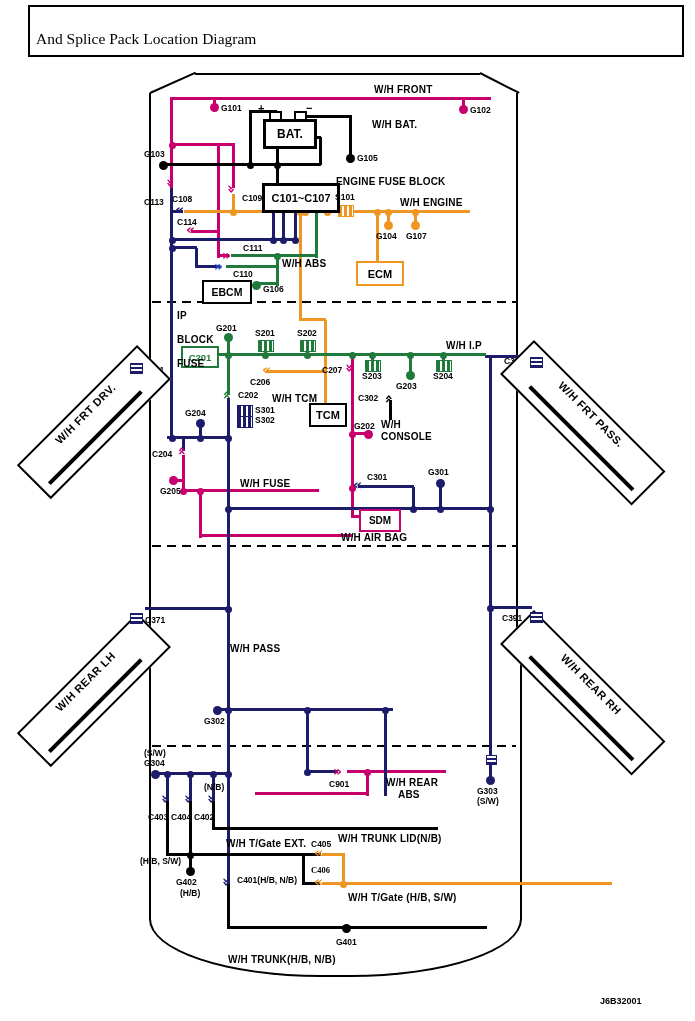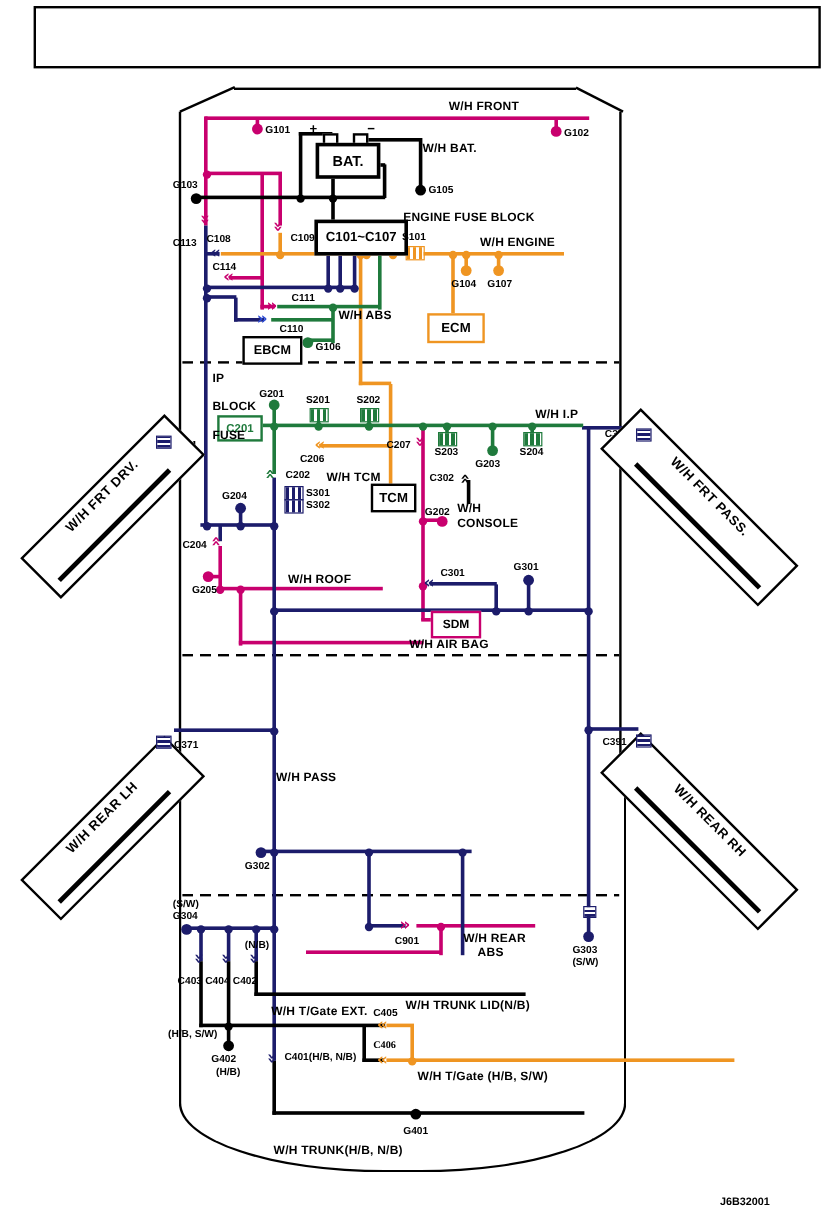--- a/index.html
+++ b/index.html
@@ -44,20 +44,21 @@
   .rotl{transform:rotate(-45deg);transform-origin:100% 50%;}
   .rotr{transform:rotate(45deg);transform-origin:0 50%;}
   .z4{z-index:4;}
 </style>
 </head>
 <body>
 
 <div id="stage">
 
   <div class="titlebox"></div>
+  <div class="titletext" style="left:36px;top:30px;">And Splice Pack Location Diagram</div>
 
   <div class="abs bk" style="left:195px;top:73px;width:285px;height:2px;"></div>
   <div class="abs bk" style="left:150px;top:92px;width:50px;height:2px;transform:rotate(-24deg);transform-origin:0 50%;"></div>
   <div class="abs bk" style="left:480px;top:72px;width:44px;height:2px;transform:rotate(27deg);transform-origin:0 50%;"></div>
   <div class="abs bk" style="left:149px;top:93px;width:2px;height:559px;"></div>
   <div class="abs bk" style="left:516px;top:93px;width:2px;height:559px;"></div>
   <div class="abs" style="left:149px;top:650px;width:369px;height:325px;border-left:2px solid #000;border-right:2px solid #000;border-bottom:2px solid #000;border-radius:0 0 46% 46% / 0 0 58px 58px;"></div>
 
   <div class="dash" style="left:152px;top:301px;width:364px;"></div>
   <div class="dash" style="left:152px;top:545px;width:364px;"></div>
@@ -287,29 +288,29 @@
   <div class="ch cbk up" style="left:383px;top:392px;">»</div>
   <div class="ch cmg" style="left:333px;top:764px;">»</div>
   <div class="ch cnv down" style="left:161px;top:792px;">»</div>
   <div class="ch cnv down" style="left:184px;top:792px;">»</div>
   <div class="ch cnv down" style="left:207px;top:792px;">»</div>
   <div class="ch cnv down" style="left:222px;top:875px;">»</div>
   <div class="ch cor left" style="left:314px;top:847px;">»</div>
   <div class="ch cor left" style="left:314px;top:876px;">»</div>
 
   <div class="wlbl" style="left:374px;top:84px;">W/H FRONT</div>
-  <div class="wlbl" style="left:352px;top:119px;">W/H BAT.</div>
+  <div class="wlbl" style="left:372px;top:119px;">W/H BAT.</div>
   <div class="wlbl" style="left:336px;top:176px;">ENGINE FUSE BLOCK</div>
   <div class="wlbl" style="left:400px;top:197px;">W/H ENGINE</div>
   <div class="wlbl" style="left:282px;top:258px;">W/H ABS</div>
   <div class="wlbl" style="left:446px;top:340px;">W/H I.P</div>
   <div class="wlbl" style="left:272px;top:393px;">W/H TCM</div>
   <div class="wlbl" style="left:381px;top:419px;">W/H</div>
   <div class="wlbl" style="left:381px;top:431px;">CONSOLE</div>
-  <div class="wlbl" style="left:240px;top:478px;">W/H ROOF</div>
+  <div class="wlbl" style="left:240px;top:478px;">W/H FUSE</div>
   <div class="wlbl" style="left:341px;top:532px;">W/H AIR BAG</div>
   <div class="wlbl" style="left:230px;top:643px;">W/H PASS</div>
   <div class="wlbl" style="left:386px;top:777px;">W/H REAR</div>
   <div class="wlbl" style="left:398px;top:789px;">ABS</div>
   <div class="wlbl" style="left:226px;top:838px;">W/H T/Gate EXT.</div>
   <div class="wlbl" style="left:338px;top:833px;">W/H TRUNK LID(N/B)</div>
   <div class="wlbl" style="left:348px;top:892px;">W/H T/Gate (H/B, S/W)</div>
   <div class="wlbl" style="left:228px;top:954px;">W/H TRUNK(H/B, N/B)</div>
   <div class="wlbl" style="left:177px;top:310px;">IP</div>
   <div class="wlbl" style="left:177px;top:322px;margin-top:36px;">FUSE</div>

